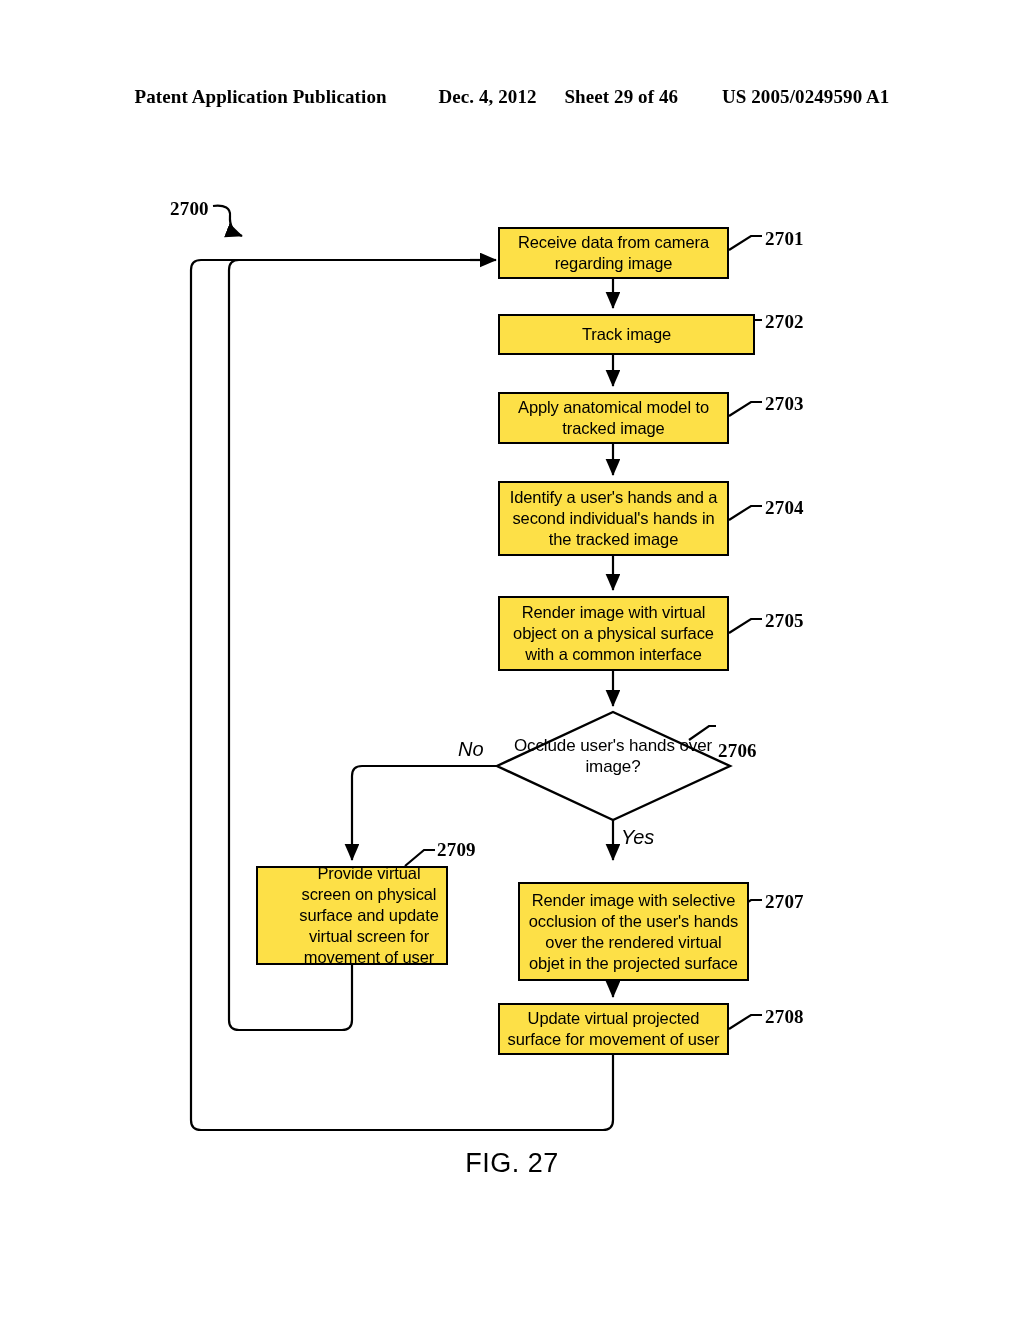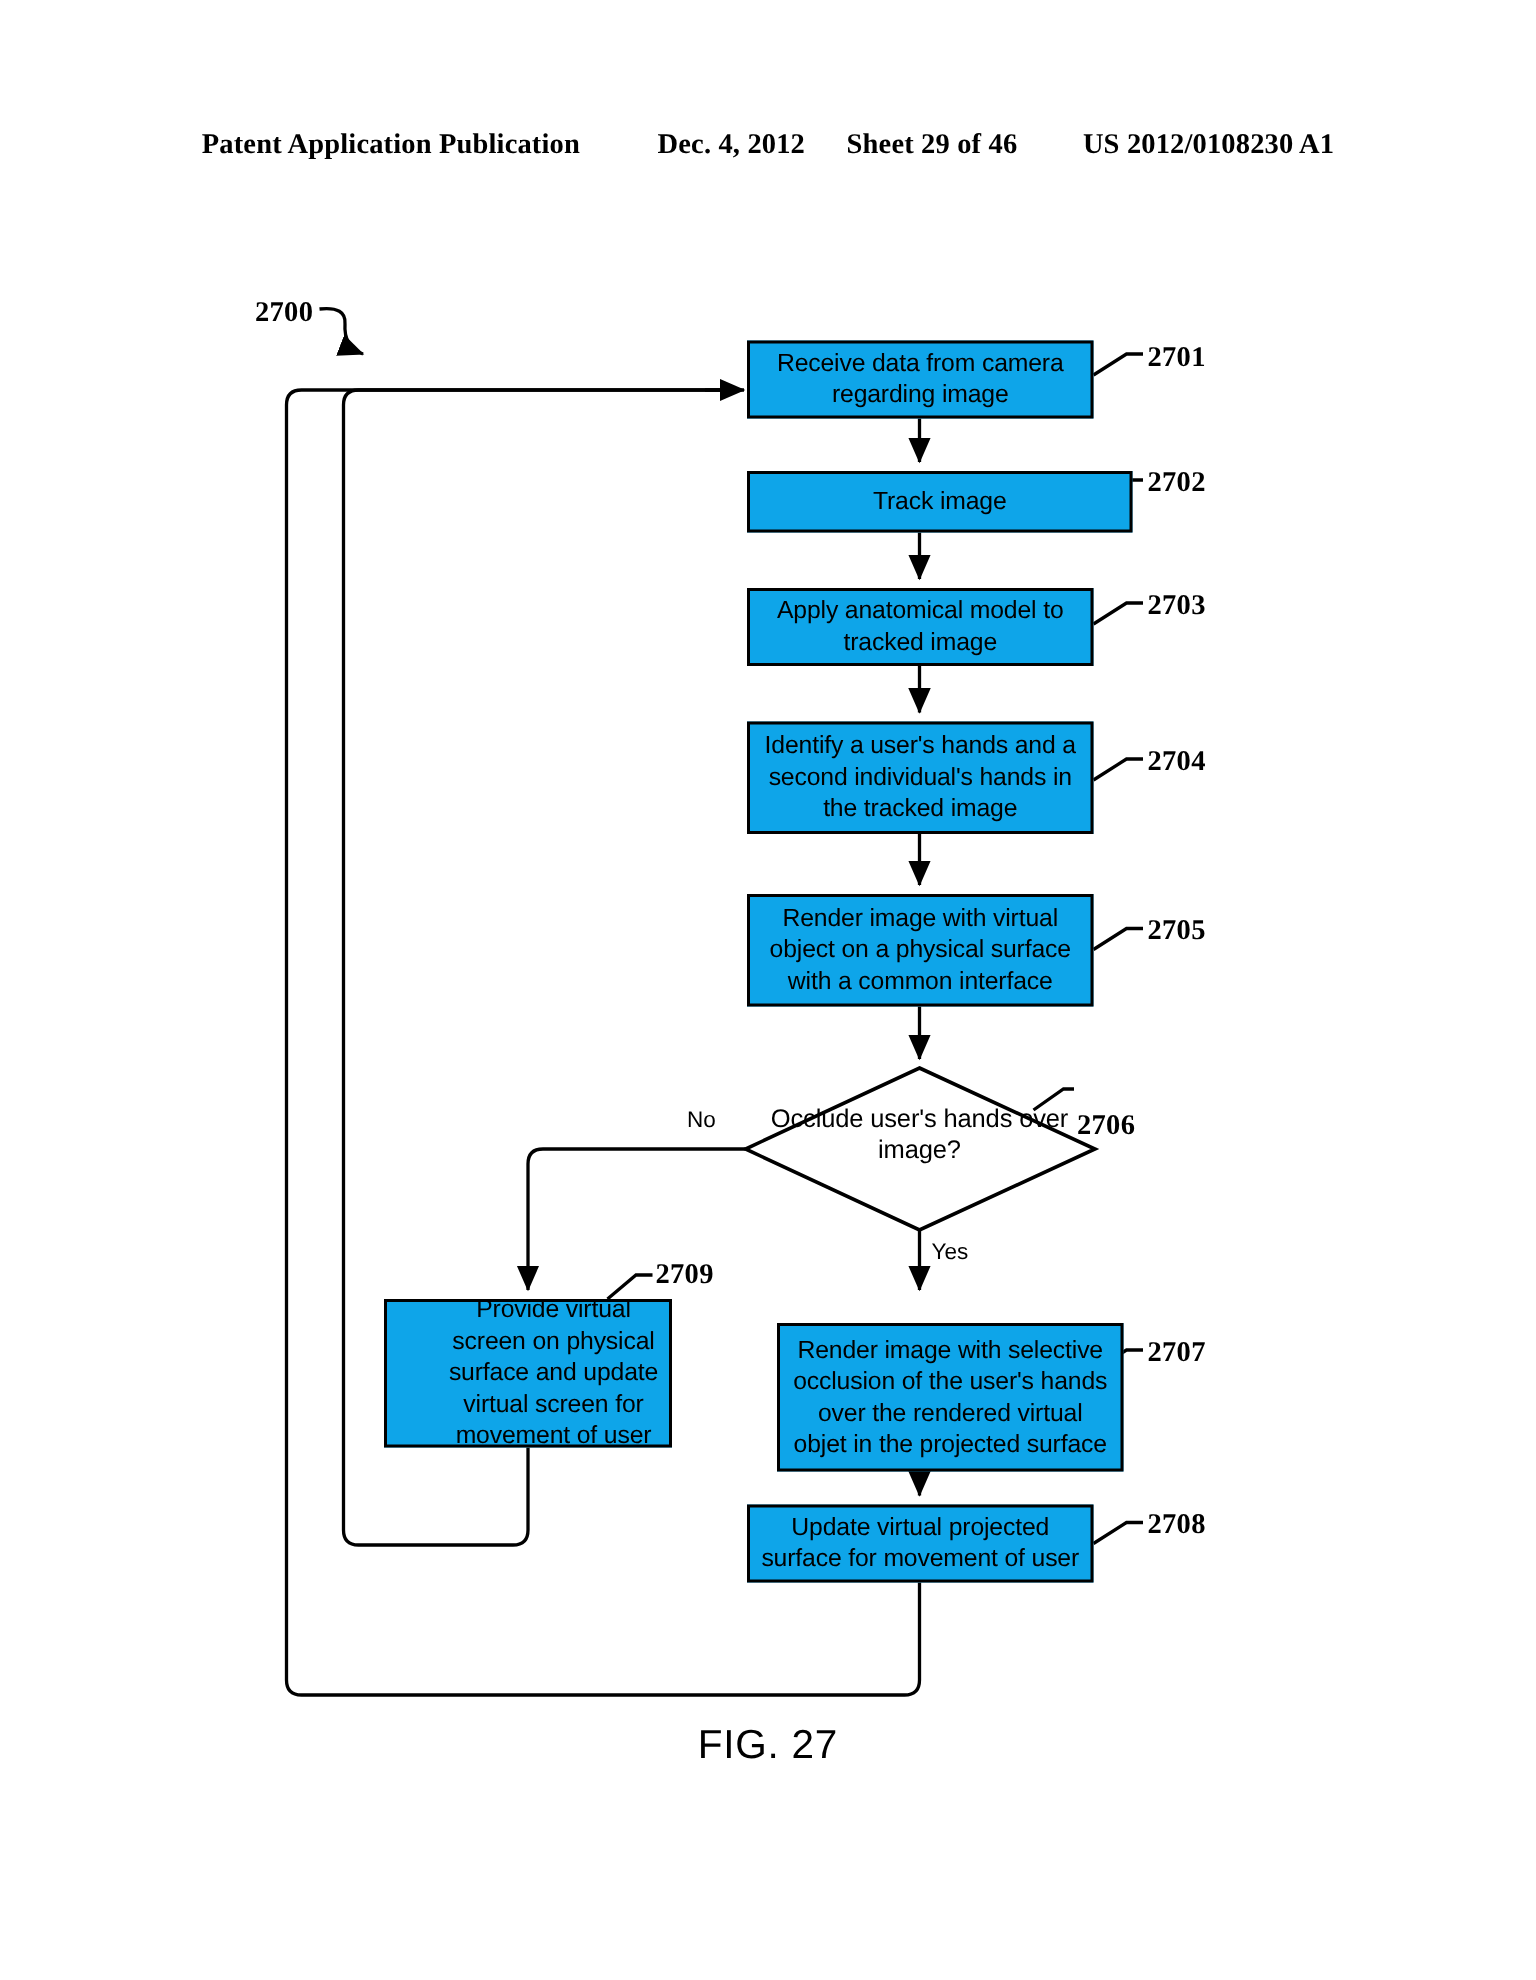--- a/index.html
+++ b/index.html
@@ -41,21 +41,21 @@
     left: 0;
     width: 1024px;
     height: 1320px;
   }
 
   
   .node {
     position: absolute;
     box-sizing: border-box;
     border: 2.2px solid #000;
-    background: #0ea5e9;
+    background: #fde047;
     display: flex;
     align-items: center;
     justify-content: center;
     text-align: center;
     font-size: 16.5px;
     line-height: 21px;
     padding: 2px 6px;
     letter-spacing: -0.1px;
   }
 
@@ -96,22 +96,23 @@
   #ref-2704 { left: 765px; top: 497px; }
   #ref-2705 { left: 765px; top: 610px; }
   #ref-2706 { left: 718px; top: 716px; margin-top: 24px; }
   #ref-2707 { left: 765px; top: 891px; }
   #ref-2708 { left: 765px; top: 1006px; }
   #ref-2709 { left: 437px; top: 839px; }
 
   
   .branch-label {
     position: absolute;
-    font-size: 15px;
+    font-size: 20px;
     white-space: nowrap;
+    font-style: italic;
   }
   #label-no  { left: 458px; top: 738px; }
   #label-yes { left: 621px; top: 826px; }
 
   
   #fig-caption {
     position: absolute;
     left: 0;
     top: 1148px;
     width: 1024px;
@@ -123,21 +124,21 @@
 </head>
 <body>
 
 <div class="page-header">
   <span>Patent Application Publication</span>
   <span class="hdr-gap-a"></span>
   <span>Dec. 4, 2012</span>
   <span class="hdr-gap-b"></span>
   <span>Sheet 29 of 46</span>
   <span class="hdr-gap-c"></span>
-  <span>US 2012/0108230 A1</span>
+  <span>US 2005/0249590 A1</span>
 </div>
 
 <svg id="figure-canvas" viewBox="0 0 1024 1320" xmlns="http://www.w3.org/2000/svg">
   <defs>
     <marker id="arrow" markerWidth="9" markerHeight="9" refX="7.4" refY="3.4" orient="auto" markerUnits="strokeWidth">
       <path d="M0,0 L0,6.8 L7.8,3.4 z" fill="#000"></path>
     </marker>
   </defs>
 
   <g fill="none" stroke="#000" stroke-width="2.2">

